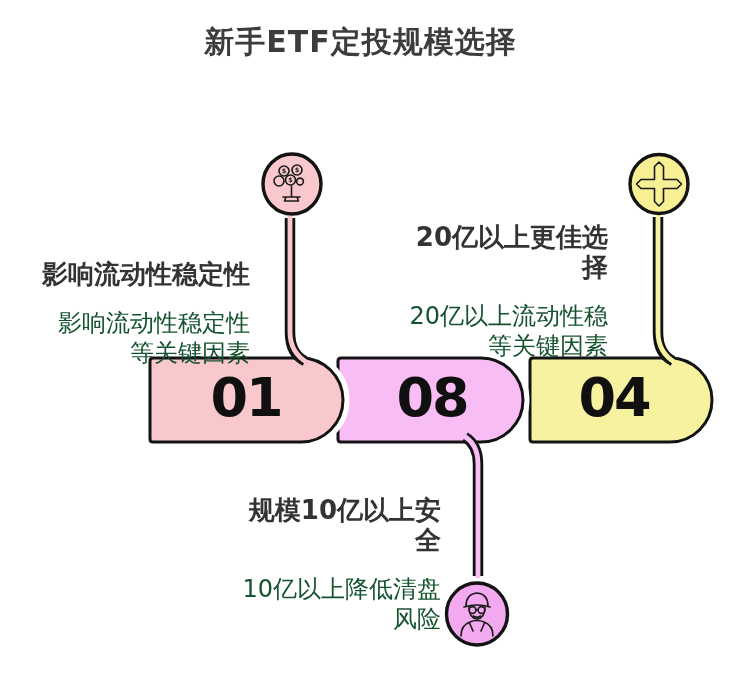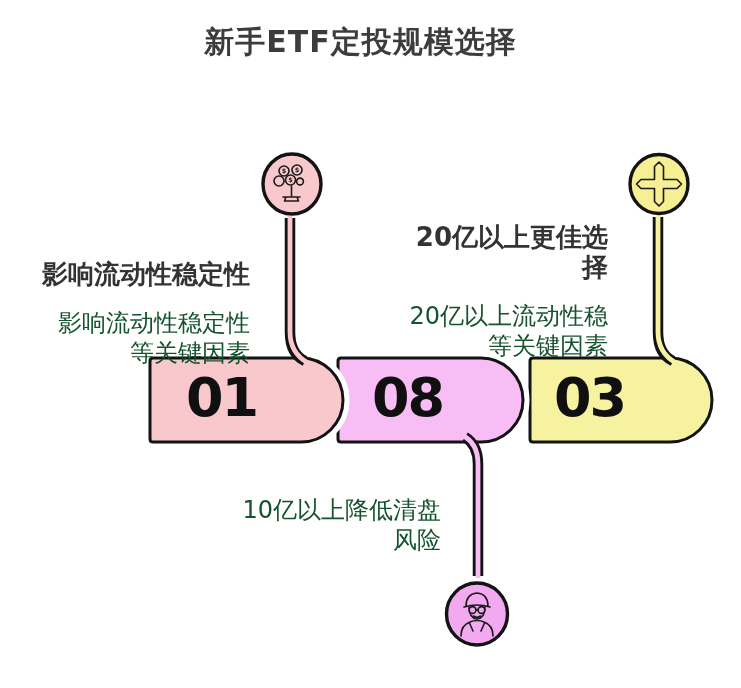--- a/index.html
+++ b/index.html
@@ -9,21 +9,21 @@
   .title{position:absolute;top:22px;left:0;width:721px;margin:0;text-align:center;
          font-size:30px;font-weight:700;color:#3c3c3c;letter-spacing:1px;}
   .halo{fill:#ffffff;stroke:#ffffff;stroke-width:13;}
   .shape{stroke:#131313;stroke-width:3;}
   .stem-outer{fill:none;stroke:#131313;stroke-width:10.5;}
   .stem-inner{fill:none;stroke-width:4.8;}
   .icon-circle{stroke:#131313;stroke-width:3.4;}
   .icon-line{fill:none;stroke:#1a1a1a;stroke-width:1.6;stroke-linecap:round;stroke-linejoin:round;}
   .coin-sym{font-size:6.5px;font-weight:700;fill:#1a1a1a;text-anchor:middle;
             font-family:"DejaVu Sans",sans-serif;}
-  .num{position:absolute;width:120px;top:368px;text-align:left;font-size:54px;line-height:60px;
+  .num{position:absolute;width:120px;top:368px;text-align:center;font-size:54px;line-height:60px;
        font-weight:700;color:#101010;letter-spacing:-2px;}
   .num1{left:186px;} .num2{left:372px;} .num3{left:554px;}
   .block{position:absolute;text-align:right;white-space:pre-line;}
   .block .bt{font-size:26px;font-weight:700;color:#333333;line-height:30px;}
   .block .bd{font-size:24px;color:#14532d;line-height:30px;}
   .block1{top:240px;right:491px;}
   .block2{top:476px;right:300px;}
   .block3{top:203px;right:133px;}
 </style>
 </head>
@@ -83,33 +83,35 @@
       <circle class="icon-line" cx="472.5" cy="610" r="3.4"></circle>
       <circle class="icon-line" cx="481.5" cy="610" r="3.4"></circle>
       <path class="icon-line" d="M475.9,610 H478.1 M473.5,616 Q477,618.5 480.5,616"></path>
       <path class="icon-line" d="M461,636 Q461,625 470,622 Q473,620.5 477,620.5 Q481,620.5 484,622 Q493,625 493,636"></path>
       <path class="icon-line" d="M469.5,623 L473,631 M484.5,623 L481,631"></path>
     </g>
   </svg>
 
   <div class="num num1">01</div>
   <div class="num num2">08</div>
-  <div class="num num3">03</div>
+  <div class="num num3">04</div>
 
   <div class="block block1">
     <div class="bt">影响流动性稳定性</div>
     <div class="bd">影响流动性稳定性
 等关键因素</div>
   </div>
 
   <div class="block block3">
     <div class="bt">20亿以上更佳选
 择</div>
     <div class="bd">20亿以上流动性稳
 等关键因素</div>
   </div>
 
   <div class="block block2">
+    <div class="bt">规模10亿以上安
+全</div>
     <div class="bd">10亿以上降低清盘
 风险</div>
   </div>
 
 </div>
 
 </body></html>

